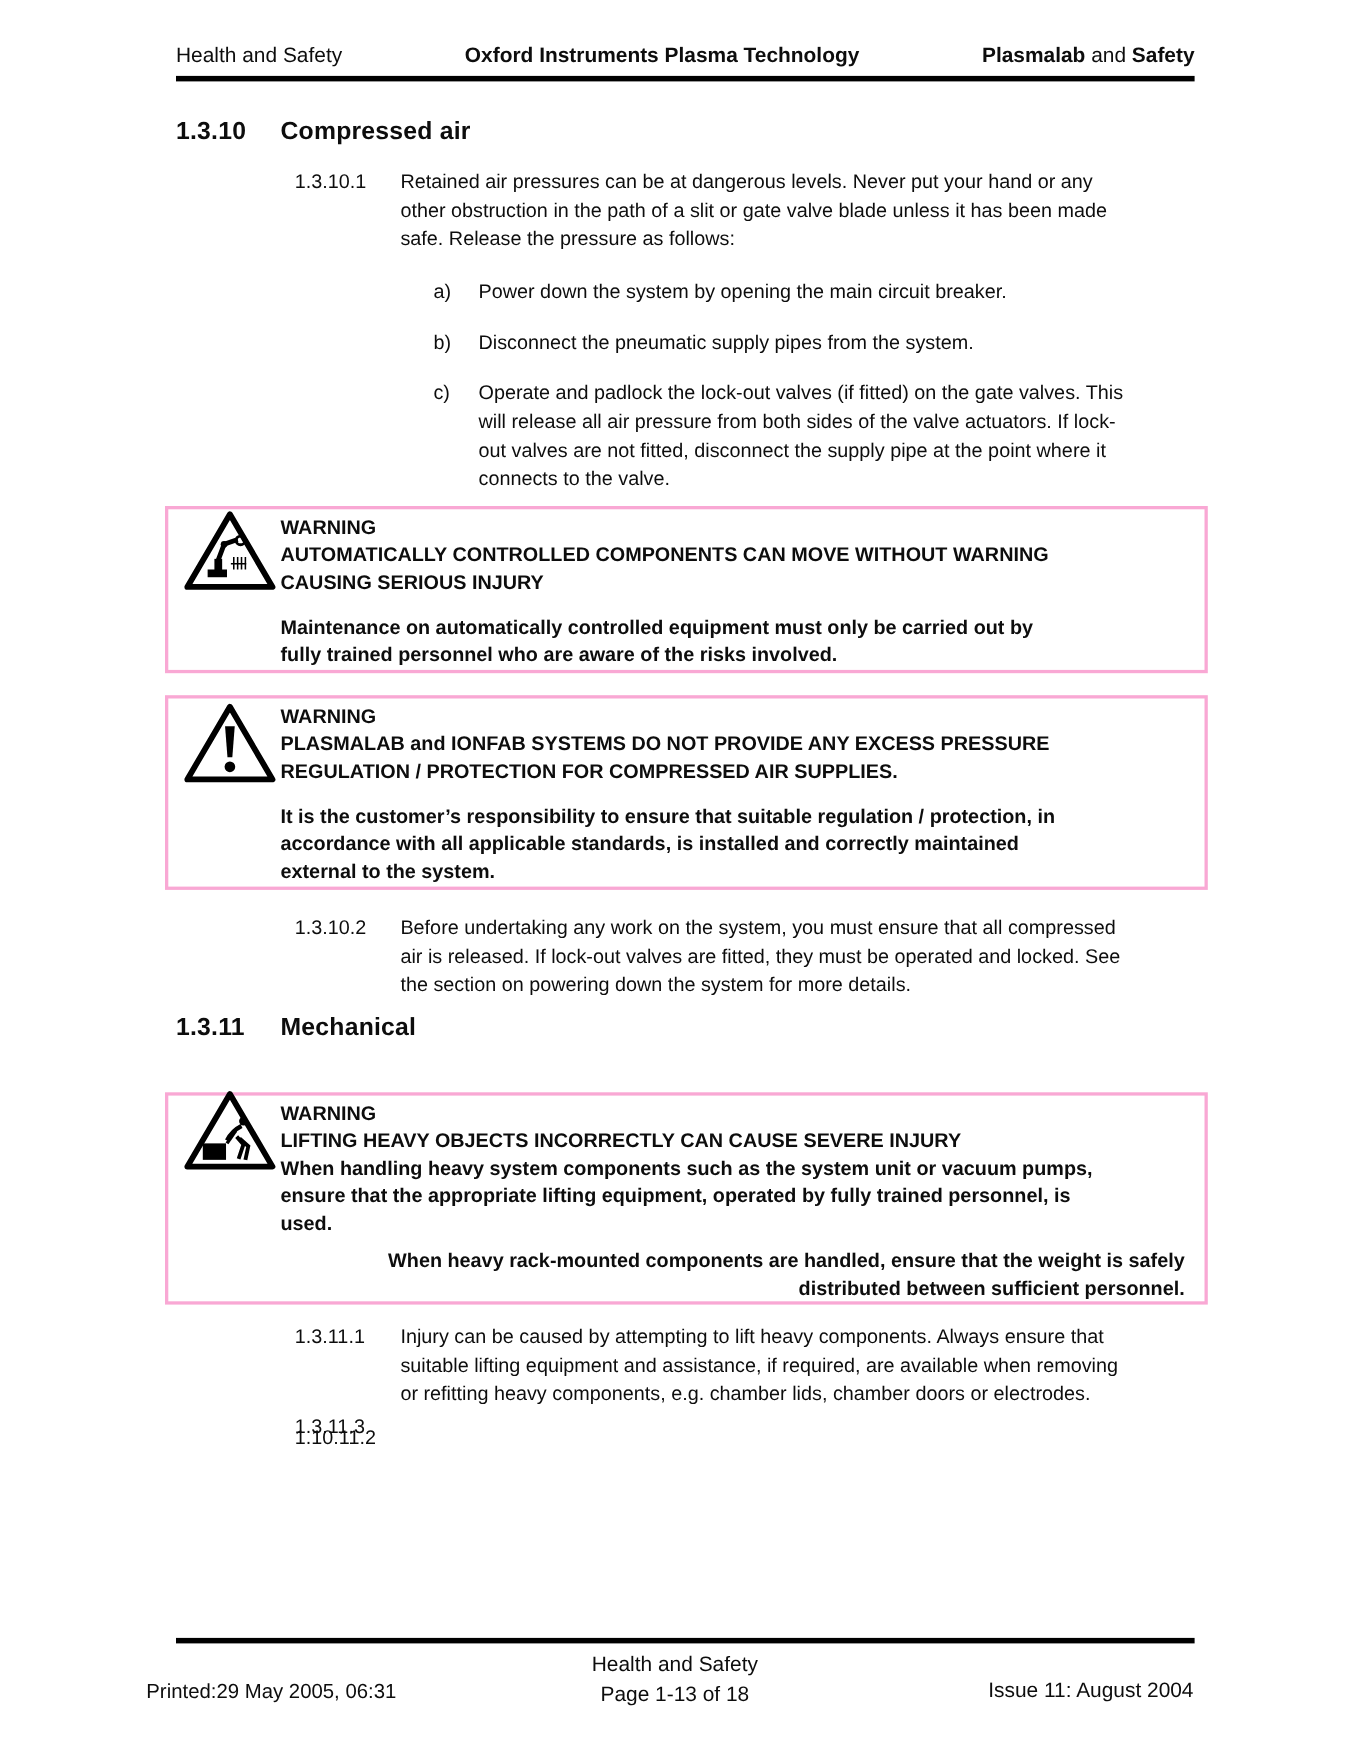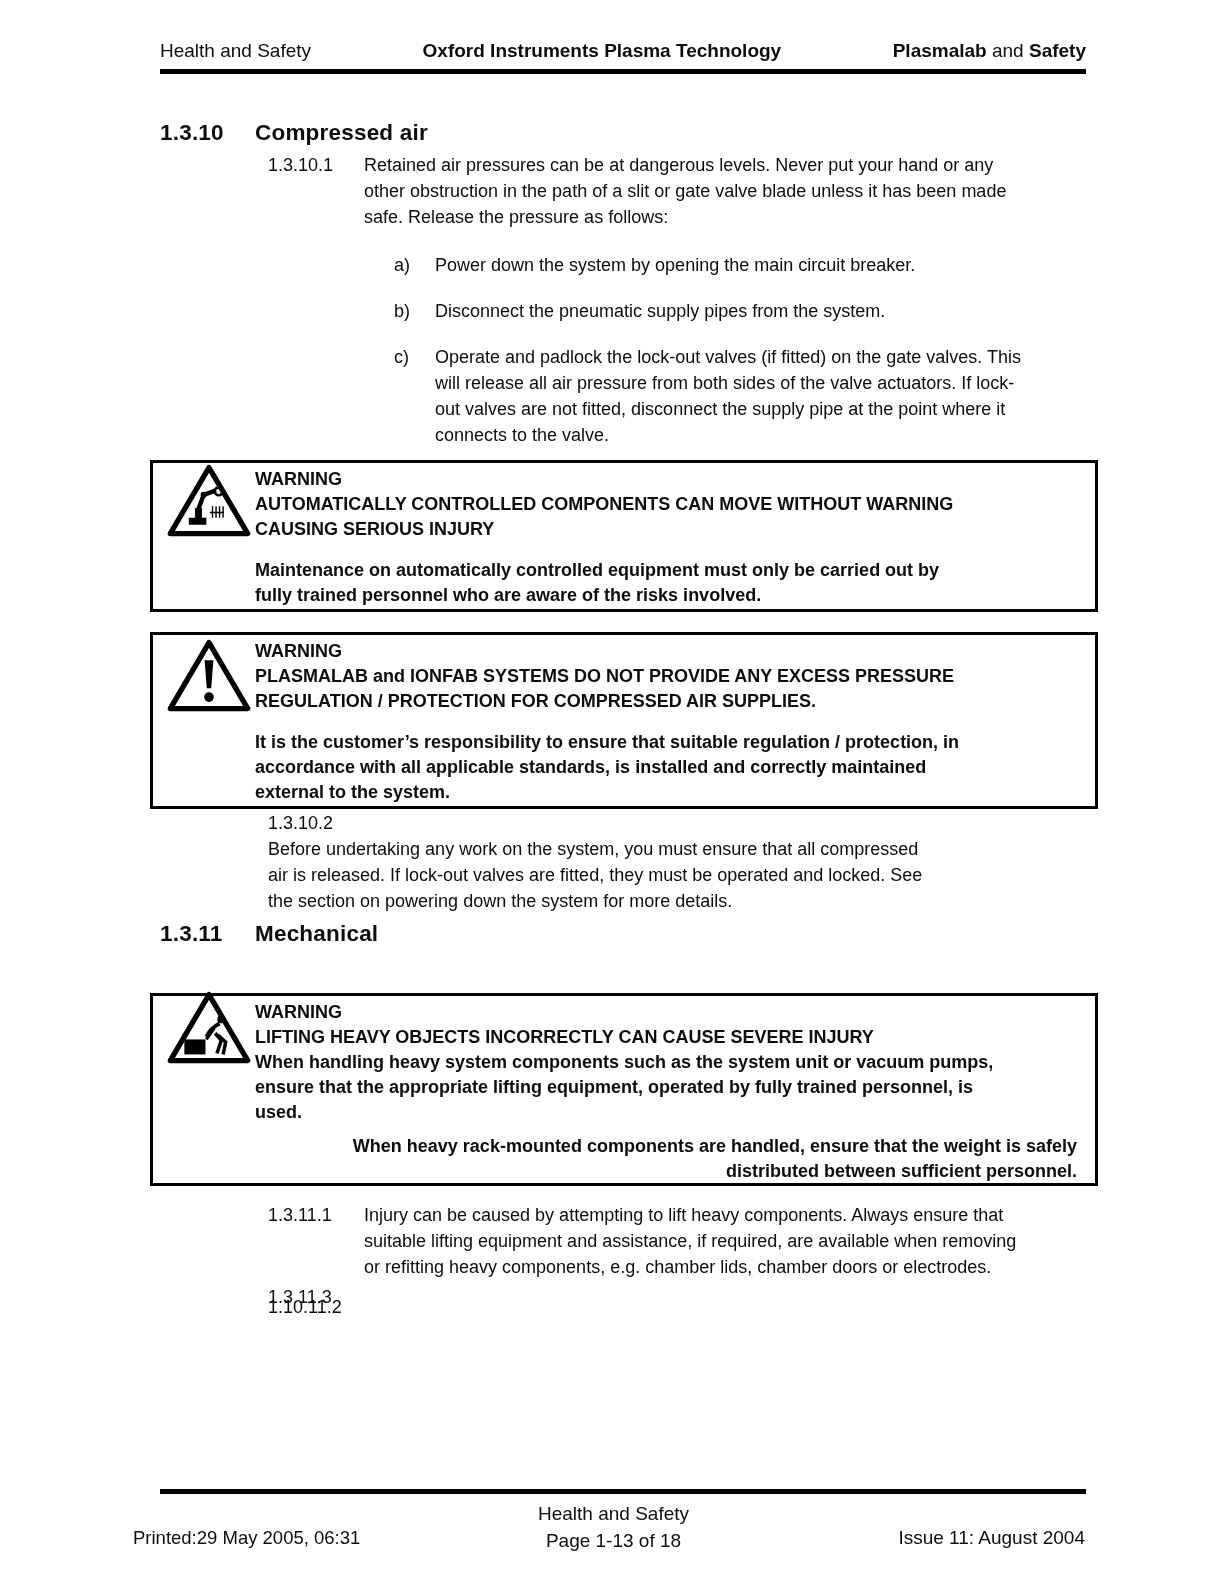--- a/index.html
+++ b/index.html
@@ -17,45 +17,45 @@
     position:absolute; top:40px; left:160px; width:926px;
     display:flex; justify-content:space-between; align-items:flex-end;
     font-size:19px; padding-bottom:7px; border-bottom:5px solid #000;
   }
   .header .center { font-weight:bold; }
   .header .right b { font-weight:bold; }
 
   
   .sect { position:absolute; left:160px; display:flex; font-size:22.5px; font-weight:bold; letter-spacing:0.2px; }
   .sect .snum { width:95px; flex-shrink:0; }
-  .sect-1 { top:120px; }
+  .sect-1 { top:106px; }
   .sect-2 { top:921px; }
 
   
   .npara { position:absolute; left:268px; width:812px; display:flex; font-size:18px; line-height:26px; }
   .npara .pnum { width:96px; flex-shrink:0; }
   .npara .ptext { flex:1; }
   .p1 { top:152px; }
-  .p2 { top:810px;flex-direction:column; }
+  .p2 { top:830px; }
   .p3 { top:1202px; }
   .p4 { top:1294px; }
   .p5 { top:1284px; }
 
   
   .litem { position:absolute; left:394px; width:700px; display:flex; font-size:18px; line-height:26px; }
   .litem .llabel { width:41px; flex-shrink:0; }
   .litem .ltext { flex:1; }
   .li-a { top:252px; }
   .li-b { top:298px; }
   .li-c { top:344px; }
 
   
   .warnbox {
     position:absolute; left:150px; width:948px;
-    border:3px solid #000000; background:#fff;
+    border:3px solid #f9a8d4; background:#fff;
     display:flex; align-items:flex-start;
   }
   .wb1 { top:460px; height:152px; }
   .wb2 { top:632px; height:177px; }
   .wb3 { top:993px; height:193px; }
   .warn-icon { width:100px; flex-shrink:0; padding:2px 0 0 12px; }
   .wb3 .warn-icon { margin-top:-9px; }
   .wb1 .warn-icon { margin-top:-3px; }
   .warn-icon svg { display:block; }
   .warn-text {

